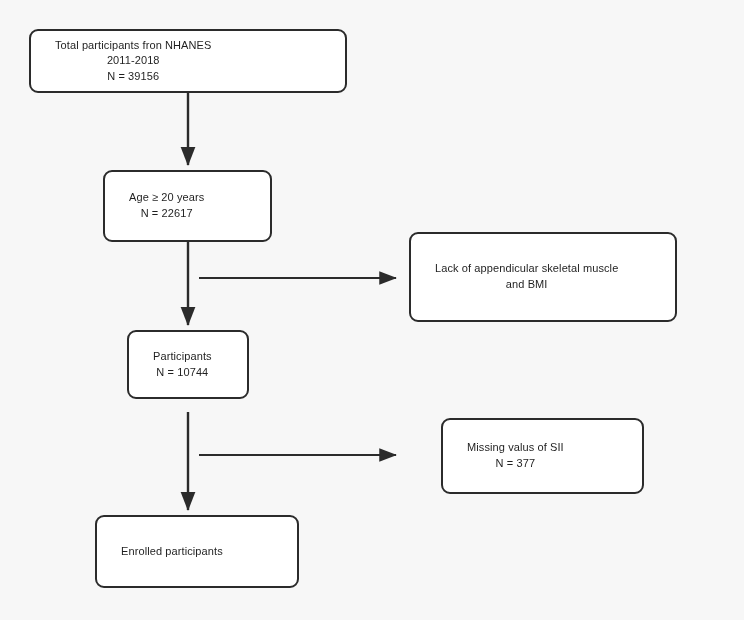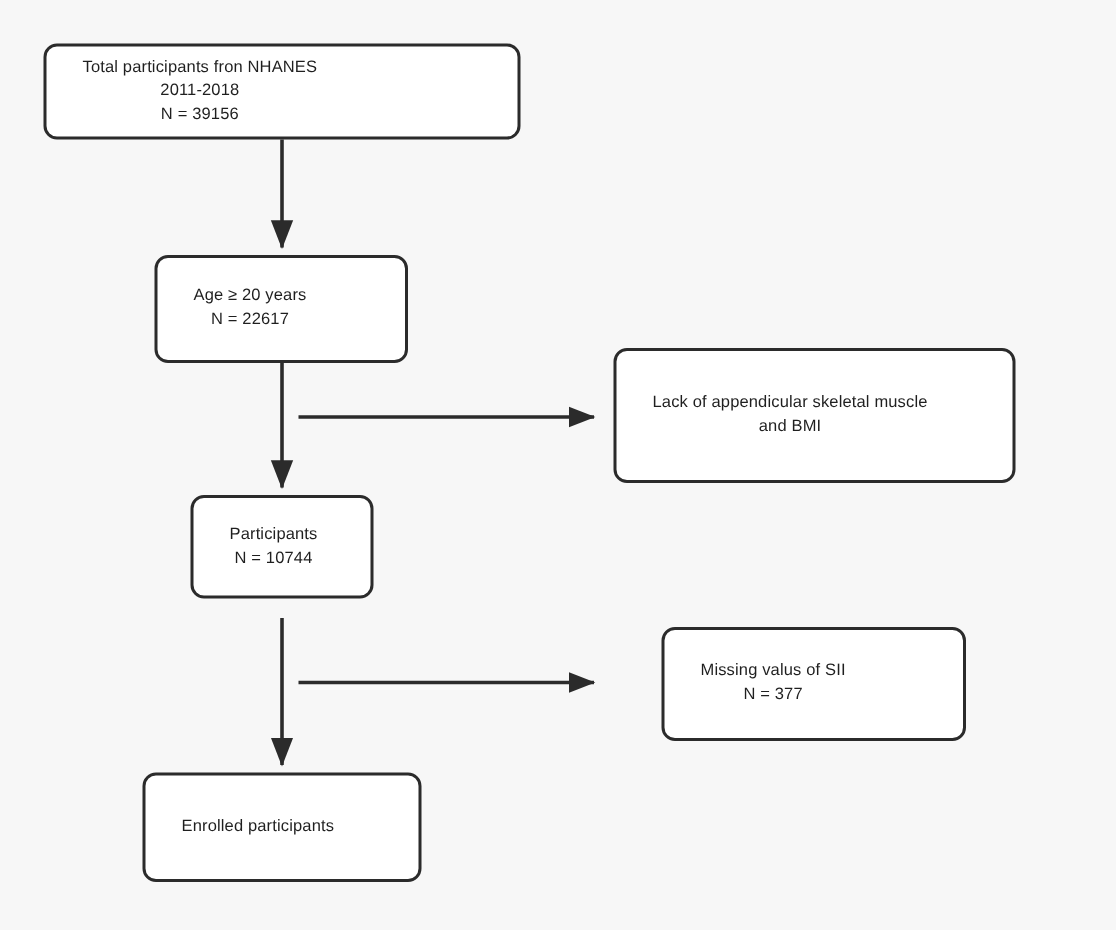--- a/index.html
+++ b/index.html
@@ -50,21 +50,21 @@
   .node-lines span {
     display: block;
     white-space: nowrap;
   }
   
   #node-total      { left: 29px;  top: 29px;  width: 318px; height: 64px; }
   #node-age        { left: 103px; top: 170px; width: 169px; height: 72px; }
   #node-excl-asm   { left: 409px; top: 232px; width: 268px; height: 90px; }
   #node-participants { left: 127px; top: 330px; width: 122px; height: 69px; }
   #node-excl-sii   { left: 409px; top: 418px; width: 203px; height: 76px; margin-left: 32px; }
-  #node-enrolled   { left: 95px;  top: 515px; width: 186px; height: 73px; }
+  #node-enrolled   { left: 95px;  top: 515px; width: 204px; height: 73px; }
 </style>
 </head>
 <body>
 
 <div id="flow-root">
 
   <svg class="flow-svg" viewBox="0 0 744 620" aria-hidden="true">
     <defs>
       <marker id="arrowhead" markerWidth="9" markerHeight="9" refX="7.6" refY="3.6" orient="auto" markerUnits="strokeWidth">
         <path d="M0,0.5 L8,3.6 L0,6.7 z" fill="#2b2b2b"></path>

